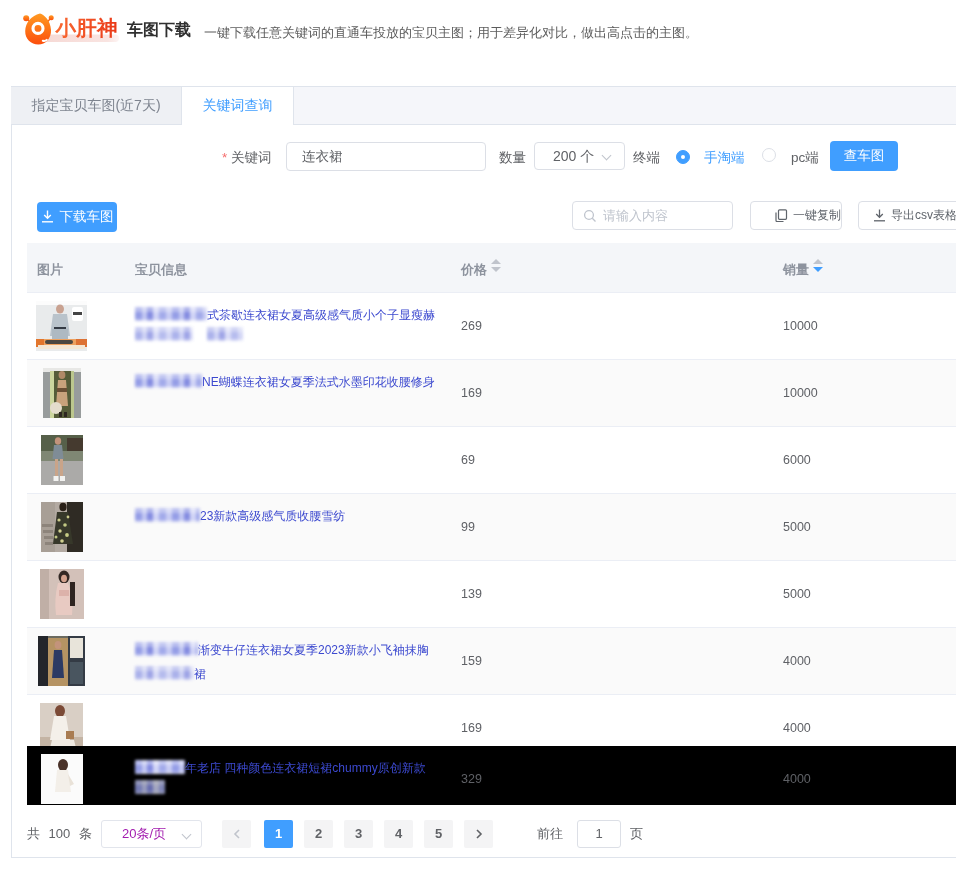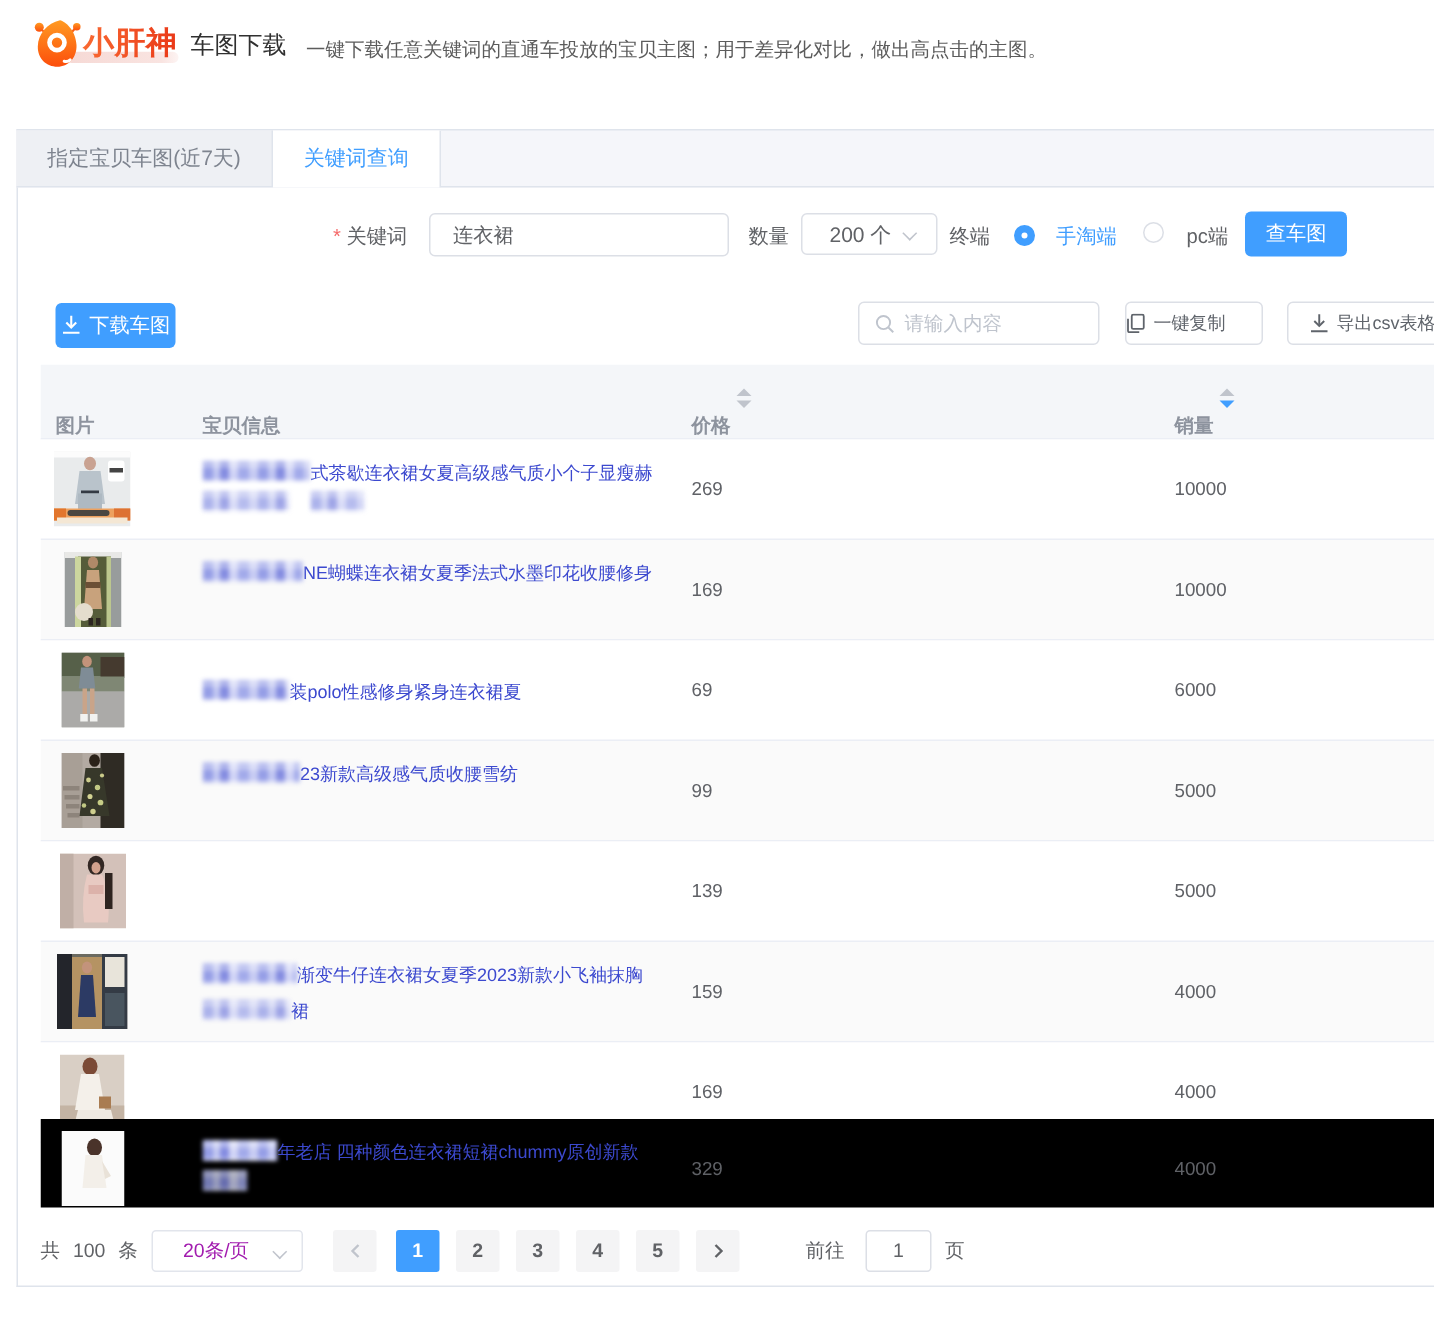--- a/index.html
+++ b/index.html
@@ -1,18 +1,18 @@
 <!DOCTYPE html>
 <html><head><meta charset="utf-8">
 <style>
 *{margin:0;padding:0;box-sizing:border-box}
 html,body{width:956px;height:889px;background:#fff;font-family:"Liberation Sans",sans-serif;overflow:hidden;position:relative}
 
 #logo{position:absolute;left:20px;top:4px;width:105px;height:46px}
-#apptitle{position:absolute;left:127px;top:20px;font-size:16px;font-weight:normal;color:#303030}
+#apptitle{position:absolute;left:127px;top:20px;font-size:16px;font-weight:bold;color:#303030}
 #appdesc{position:absolute;left:204px;top:24px;font-size:13px;color:#5c5c5c}
 
 #cont{position:absolute;left:11px;top:86px;width:945px;height:772px;border-left:1px solid #dfe4ec;border-bottom:1px solid #dfe4ec}
 #tabbar{position:absolute;left:11px;top:86px;width:945px;height:39px;background:#f5f6fa;border-top:1px solid #dfe4ec;border-bottom:1px solid #dfe4ec}
 #tab1{position:absolute;left:11px;top:87px;width:171px;height:37px;background:#eef0f4;border-right:1px solid #dfe4ec;line-height:37px;text-align:center;font-size:14px;color:#7e848f}
 #tab2{position:absolute;left:182px;top:87px;width:112px;height:38px;background:#fff;border-right:1px solid #dfe4ec;line-height:37px;text-align:center;font-size:14px;color:#409eff}
 
 .lbl{position:absolute;font-size:13.5px;color:#606266}
 #star{color:#f56c6c}
 #kwinput{position:absolute;left:286px;top:142px;width:200px;height:29px;border:1px solid #dcdfe6;border-radius:4px;font-size:13.5px;color:#606266;line-height:27px;padding-left:15px;background:#fff}
@@ -24,26 +24,26 @@
 #rad1{left:676px;top:150px;background:#409eff;border:1px solid #409eff}
 #rad1:after{content:"";position:absolute;left:4px;top:4px;width:4px;height:4px;border-radius:50%;background:#fff}
 #rad2{left:762px;top:148px;background:#fff;border:1px solid #dcdfe6}
 .btn{position:absolute;border-radius:4px;font-size:13.5px;text-align:center;color:#fff;background:#409eff}
 #gobtn{left:830px;top:141px;width:68px;height:30px;line-height:30px}
 
 #dlbtn{left:37px;top:202px;width:80px;height:30px;line-height:30px}
 #dlbtn svg{vertical-align:-2px;margin-right:6px}
 #search{position:absolute;left:572px;top:201px;width:161px;height:29px;border:1px solid #dcdfe6;border-radius:4px;background:#fff}
 #search .ph{position:absolute;left:30px;top:0;line-height:27px;font-size:13px;color:#bfc4cd}
-.wbtn{position:absolute;top:201px;height:29px;border:1px solid #dcdfe6;border-radius:4px;background:#fff;font-size:12px;color:#5f646b;line-height:27px;text-align:left}
+.wbtn{position:absolute;top:201px;height:29px;border:1px solid #dcdfe6;border-radius:4px;background:#fff;font-size:12px;color:#5f646b;line-height:27px;text-align:right}
 .wbtn svg{vertical-align:-2.5px;margin-right:5px}
 
 #twrap{position:absolute;left:27px;top:243px;width:929px;height:562px;overflow:hidden}
 #thead{position:absolute;left:0;top:0;width:929px;height:50px;background:#f4f6f9;border-bottom:1px solid #ebeef5;font-size:13px;font-weight:bold;color:#8d939e}
-#thead span{position:absolute;top:32px}
+#thead span{position:absolute;top:18px}
 .row{position:absolute;left:0;width:929px;border-bottom:1px solid #ebeef5}
 .thumb{position:absolute;top:50%;transform:translateY(-50%);font-size:0;line-height:0}
 .ttl{position:absolute;left:108px;width:310px}
 .tl{height:24px;line-height:24px;white-space:nowrap;font-size:0}
 .lk{font-size:12px;color:#3c49cf}
 .blur{display:inline-block;height:14px;vertical-align:-2px;border-radius:1px;filter:blur(1.4px);background:repeating-linear-gradient(0deg,rgba(255,255,255,.38) 0 2px,rgba(160,167,238,.10) 2px 5px,rgba(255,255,255,0) 5px 9px,rgba(255,255,255,.34) 9px 13px),repeating-linear-gradient(90deg,#949de6 0 7px,#c3c8f2 7px 12px,#838be0 12px 18px,#d3d6f6 18px 24px,#a2aaea 24px 31px,#c9cdf3 31px 37px)}
 .tl+.tl .blur{opacity:.78}
 .cell{position:absolute;top:50%;transform:translateY(-50%);font-size:12.5px;color:#5f6166}
 .pr{left:434px}
 .sl{left:756px}
@@ -199,23 +199,20 @@
 <rect x="26" y="3" width="16" height="14" fill="#453a2f"></rect>
 <rect x="0" y="16" width="42" height="10" fill="#7f8774"></rect>
 <rect x="0" y="26" width="42" height="24" fill="#abaaa8"></rect>
 <ellipse cx="17" cy="6" rx="3.2" ry="3.8" fill="#c3937b"></ellipse>
 <path d="M13 10 h8 l1.5 14 h-11 z" fill="#7f8c96"></path>
 <rect x="14" y="24" width="3" height="18" fill="#c9a489"></rect>
             <rect x="19" y="24" width="3" height="18" fill="#c9a489"></rect>
 <rect x="12.5" y="41" width="5" height="5" fill="#f2f2f0"></rect>
             <rect x="19" y="41" width="5" height="5" fill="#f2f2f0"></rect>
 </svg></div>
-  <div class="ttl" style="top:21.5px">
-          <div class="tl"><span class="blur" style="width:58px"></span><span class="lk">装polo性感修身紧身连衣裙夏</span></div>
-        </div>
   <div class="cell pr">69</div>
   <div class="cell sl">6000</div>
 </div>
 <div class="row" style="top:251px;height:67px;background:#fafafa">
   <div class="thumb" style="left:13.5px"><svg width="42" height="50" viewBox="0 0 42 50">
 <rect width="42" height="50" fill="#b3aaa2"></rect>
 <rect x="0" y="0" width="14" height="50" fill="#a89f96"></rect>
 <rect x="1" y="22" width="11" height="3" fill="#8d847b"></rect>
             <rect x="2" y="28" width="10" height="3" fill="#8d847b"></rect>
             <rect x="3" y="34" width="9" height="3" fill="#8d847b"></rect>

